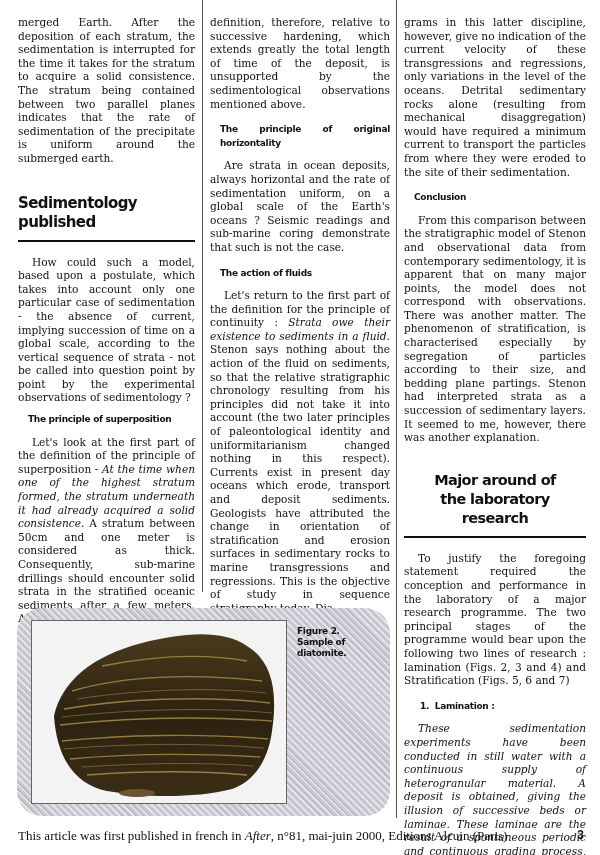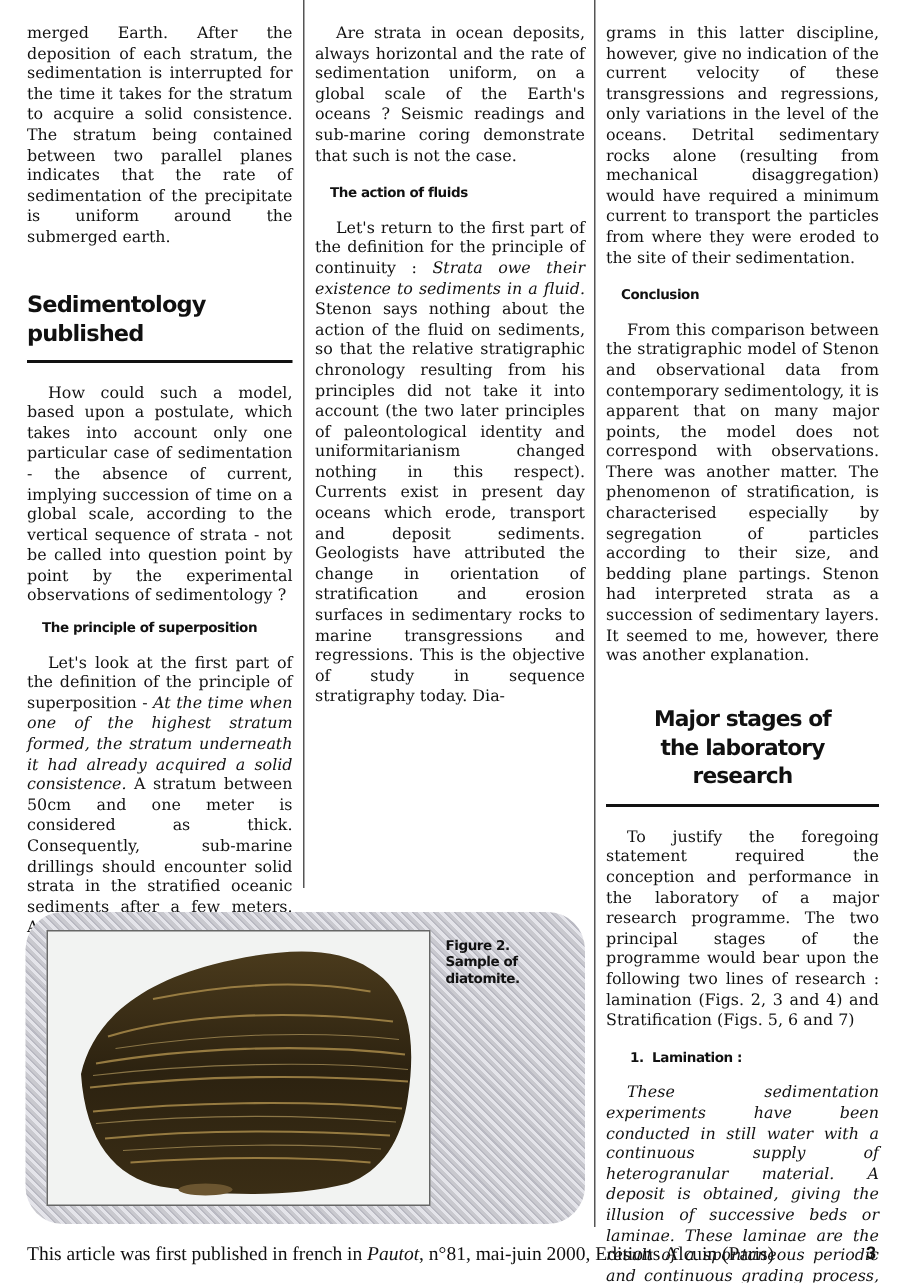--- a/index.html
+++ b/index.html
@@ -39,31 +39,33 @@
 <div class="col col1">
   <p>merged Earth. After the deposition of each stratum, the sedimentation is interrupted for the time it takes for the stratum to acquire a solid consistence. The stratum being contained between two parallel planes indicates that the rate of sedimentation of the precipitate is uniform around the submerged earth.</p>
   <div style="height:28px"></div>
   <div class="h2" style="text-align:left;font-size:15px;">Sedimentology published</div>
   <p class="indent">How could such a model, based upon a postulate, which takes into account only one particular case of sedimentation - the absence of current, implying succession of time on a global scale, according to the vertical sequence of strata - not be called into question point by point by the experimental observations of sedimentology ?</p>
   <div class="sub" style="">The principle of superposition</div>
   <p class="indent"><span>Let's look at the first part of the definition of the principle of superposition - </span><i>At the time when one of the highest stratum formed, the stratum underneath it had already acquired a solid consistence.</i><span> A stratum between 50cm and one meter is considered as thick. Consequently, sub-marine drillings should encounter solid strata in the stratified oceanic sediments after a few meters. According to the report of Guy Pautot and Xavier Le Pichon entitled « Scientific results of the JOIDES programme » : </span><i>the first semi-consolidated sediments appeared about 300 metres (in depth)...(but) certain beds of chert (siliceous beds) have been found under only 100 metres of sediment.</i><span> Stenon's</span></p>
 </div>
 
 <div class="col col2">
+  <p>definition, therefore, relative to successive hardening, which extends greatly the total length of time of the deposit, is unsupported by the sedimentological observations mentioned above.</p>
+  <div class="sub" style="margin-top:12px;">The principle of original horizontality</div>
   <p class="indent">Are strata in ocean deposits, always horizontal and the rate of sedimentation uniform, on a global scale of the Earth's oceans ? Seismic readings and sub-marine coring demonstrate that such is not the case.</p>
   <div class="sub" style="margin-top:12px;">The action of fluids</div>
   <p class="indent"><span>Let's return to the first part of the definition for the principle of continuity : </span><i>Strata owe their existence to sediments in a fluid.</i><span> Stenon says nothing about the action of the fluid on sediments, so that the relative stratigraphic chronology resulting from his principles did not take it into account (the two later principles of paleontological identity and uniformitarianism changed nothing in this respect). Currents exist in present day oceans which erode, transport and deposit sediments. Geologists have attributed the change in orientation of stratification and erosion surfaces in sedimentary rocks to marine transgressions and regressions. This is the objective of study in sequence stratigraphy today. Dia-</span></p>
 </div>
 
 <div class="col col3">
   <p>grams in this latter discipline, however, give no indication of the current velocity of these transgressions and regressions, only variations in the level of the oceans. Detrital sedimentary rocks alone (resulting from mechanical disaggregation) would have required a minimum current to transport the particles from where they were eroded to the site of their sedimentation.</p>
   <div class="sub" style="margin-top:12px;">Conclusion</div>
   <p class="indent">From this comparison between the stratigraphic model of Stenon and observational data from contemporary sedimentology, it is apparent that on many major points, the model does not correspond with observations. There was another matter. The phenomenon of stratification, is characterised especially by segregation of particles according to their size, and bedding plane partings. Stenon had interpreted strata as a succession of sedimentary layers. It seemed to me, however, there was another explanation.</p>
   <div style="height:26px"></div>
-  <div class="h2" style="padding:0 22px 8px 22px;">Major stages of the laboratory research</div>
+  <div class="h2" style="padding:0 22px 8px 22px;">Major around of the laboratory research</div>
   <p class="indent">To justify the foregoing statement required the conception and performance in the laboratory of a major research programme. The two principal stages of the programme would bear upon the following two lines of research : lamination (Figs. 2, 3 and 4) and Stratification (Figs. 5, 6 and 7)</p>
   <div class="sub" style="margin-top:12px;margin-left:16px;white-space:pre;">1.  Lamination :</div>
   <p class="indent"><i>These sedimentation experiments have been conducted in still water with a continuous supply of heterogranular material. A deposit is obtained, giving the illusion of successive beds or laminae. These laminae are the result of a spontaneous periodic and continuous grading process, which takes place immediately, fol-</i></p>
 </div>
 
 <div class="figure">
   <div class="photo">
     <svg width="254" height="182" viewBox="0 0 254 182">
       <defs>
         <linearGradient id="rockg" x1="0" y1="0" x2="0" y2="1">
@@ -92,15 +94,15 @@
     </svg>
   </div>
   <div class="caption">
     <div>Figure 2.</div>
     <div>Sample of</div>
     <div>diatomite.</div>
   </div>
 </div>
 
 <div class="footer">
-  <span>This article was first published in french in </span><i>Pautot</i><span>, n°81, mai-juin 2000, Editions Alcuin (Paris)</span>
+  <span>This article was first published in french in </span><i>After</i><span>, n°81, mai-juin 2000, Editions Alcuin (Paris)</span>
 </div>
 <div class="pagenum">3</div>
 
 </body></html>

